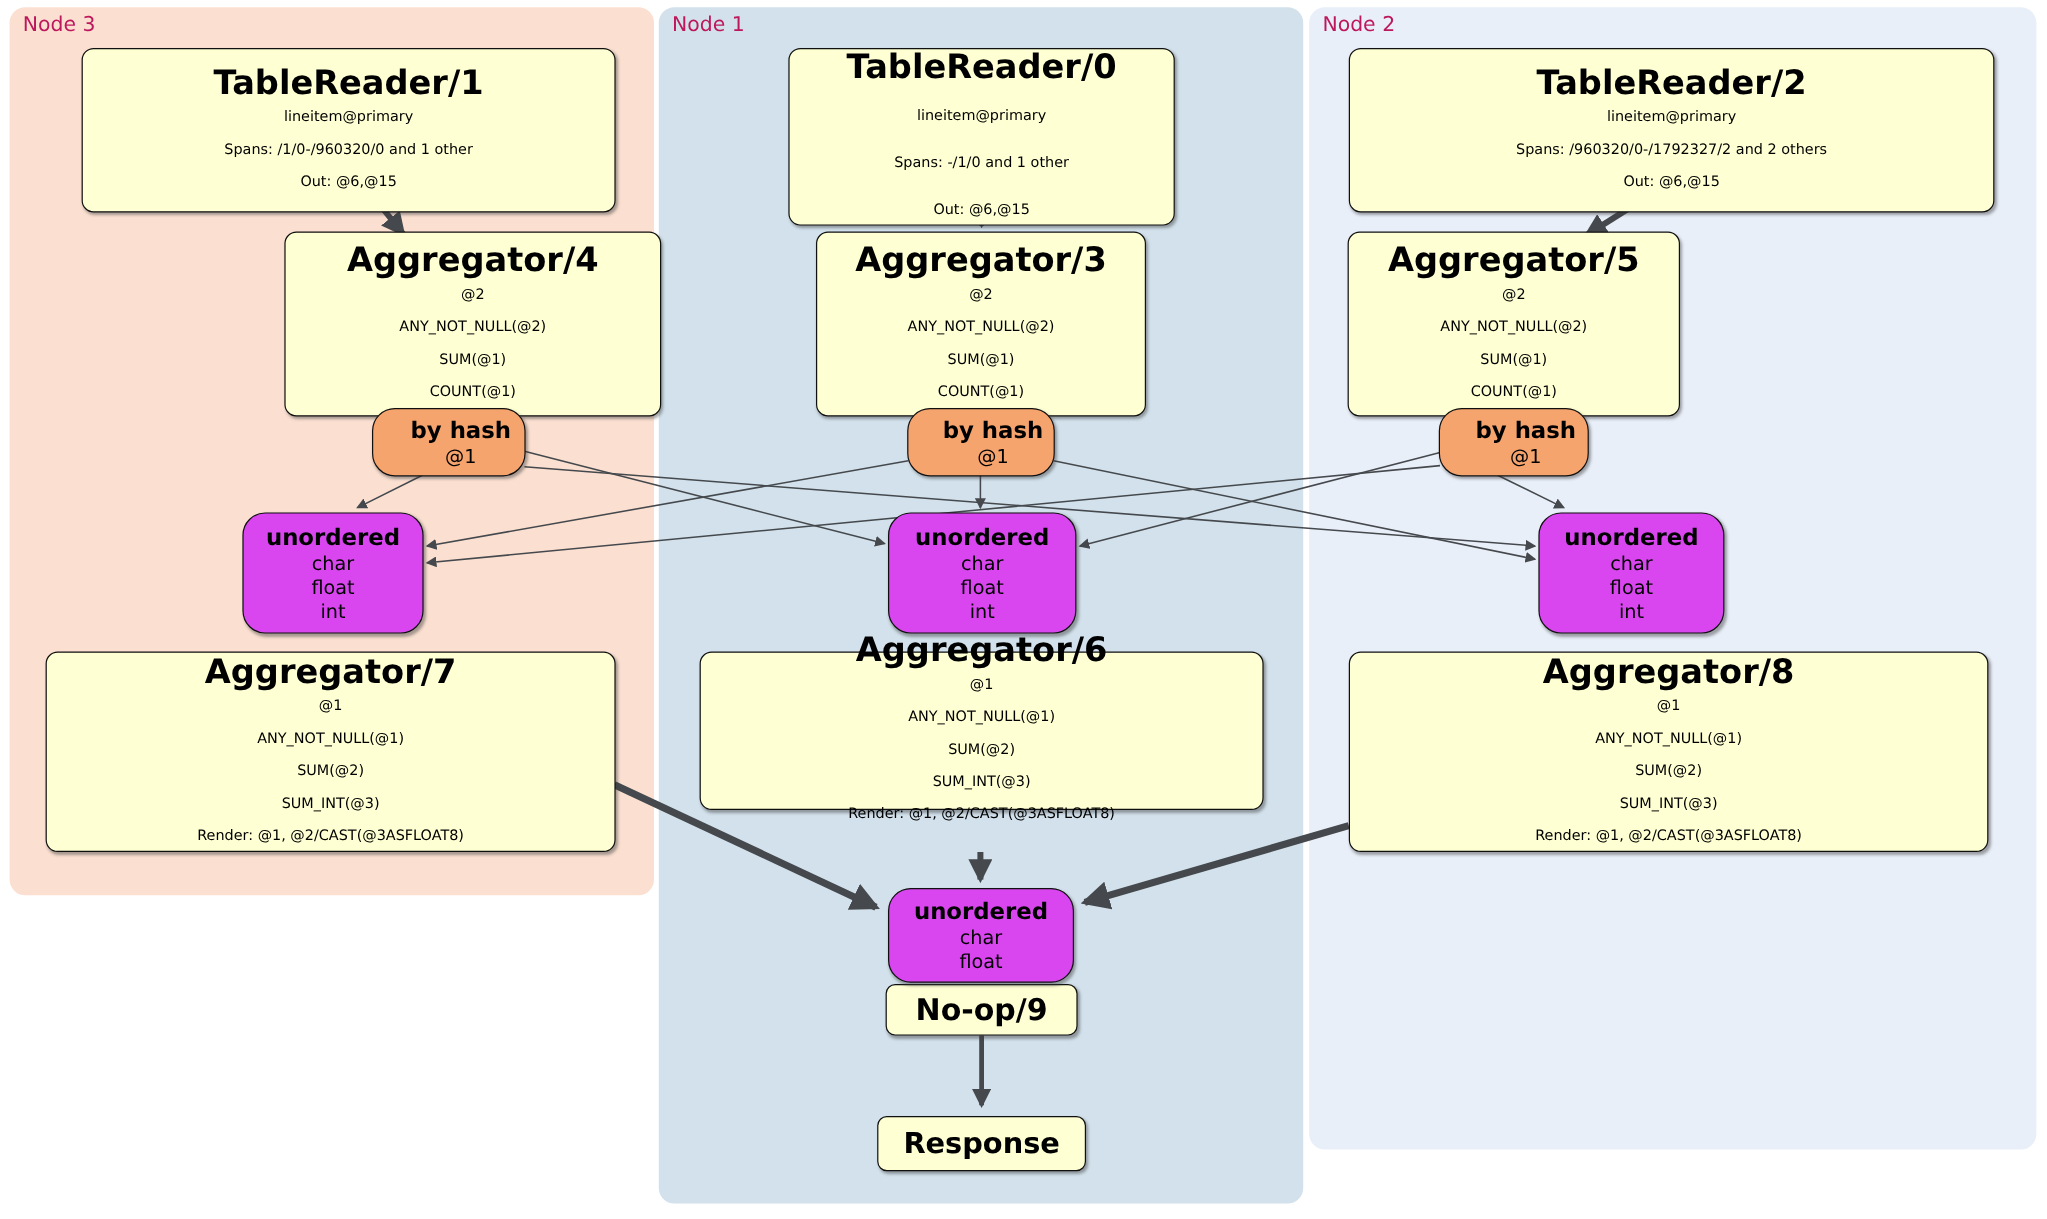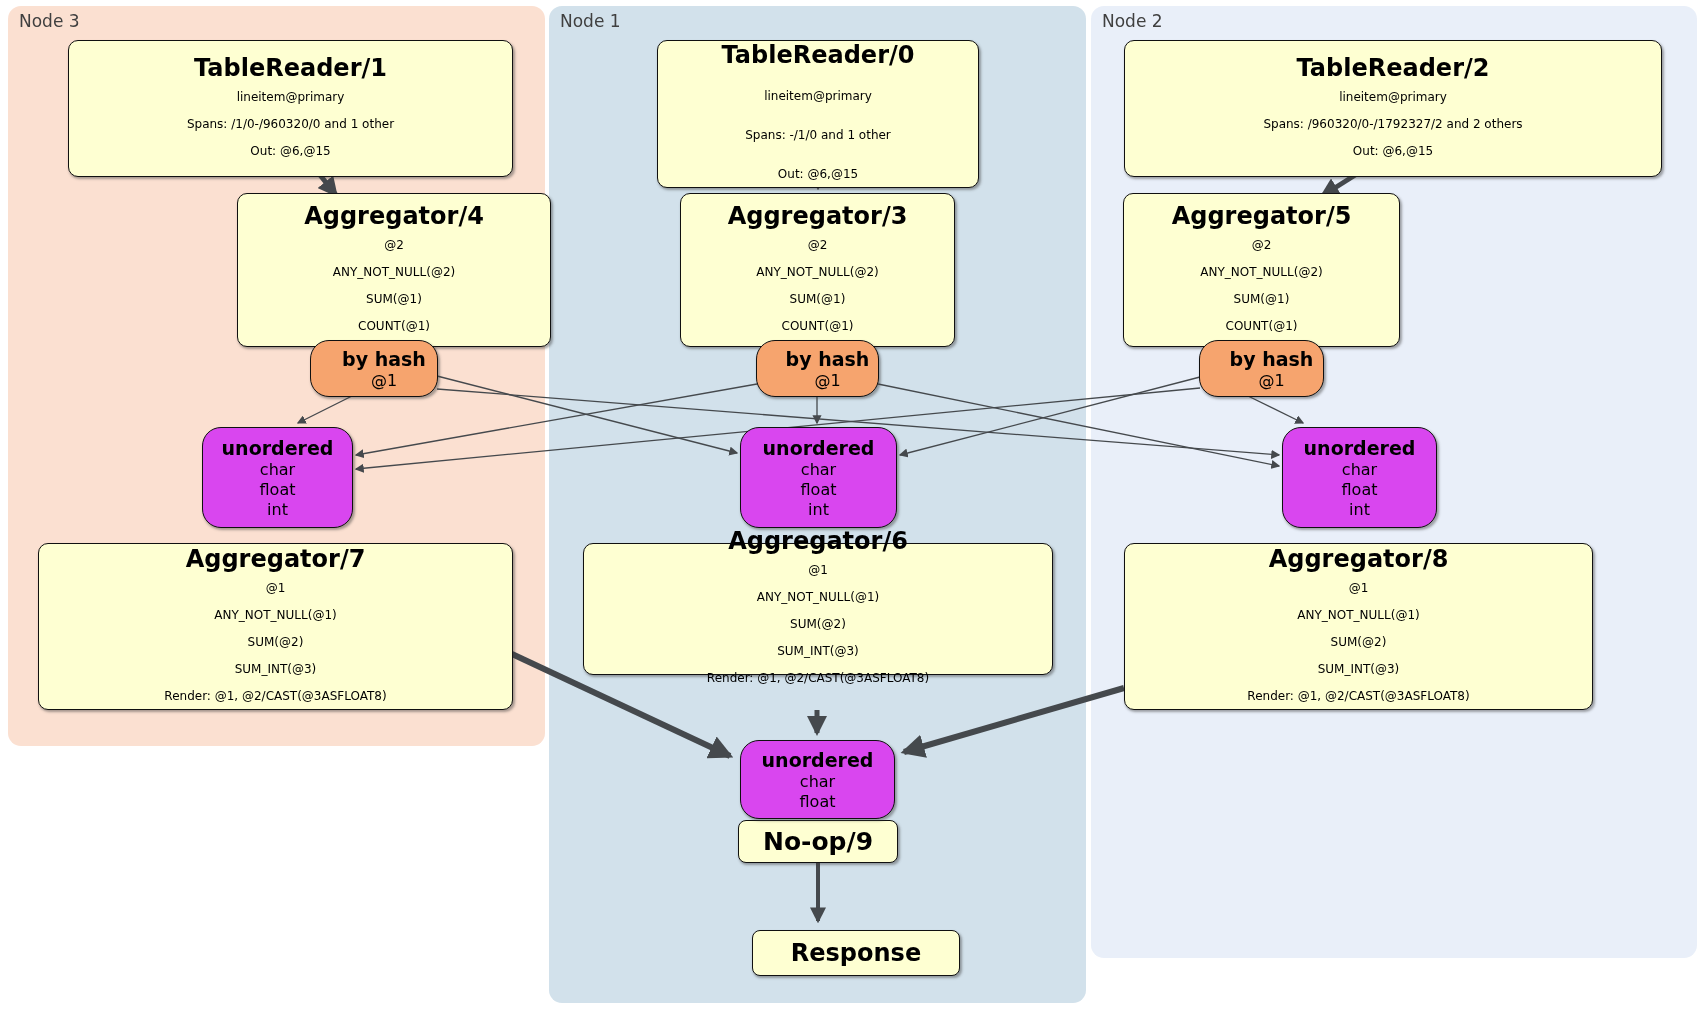--- a/index.html
+++ b/index.html
@@ -1,33 +1,33 @@
 <!DOCTYPE html>
 <html><head>
 <meta charset="utf-8">
 <style>
   html,body{margin:0;padding:0;background:#ffffff;}
   .canvas{
     position:relative;width:1706px;height:1016px;overflow:hidden;
     font-family:"DejaVu Sans","Liberation Sans",sans-serif;color:#000;
   }
   .region{position:absolute;border-radius:13px;z-index:0;}
-  .region-label{position:absolute;left:11px;top:5px;font-size:17px;color:#404040;}
+  .region-label{position:absolute;left:11px;top:5px;font-size:17px;color:#be185d;}
   .r-node3{left:8px;top:6px;width:537px;height:740px;background:#fbe0d1;}
   .r-node1{left:549px;top:6px;width:537px;height:997px;background:#d2e1eb;}
   .r-node2{left:1091px;top:6px;width:606px;height:952px;background:#e9eff9;}
   svg.edges{position:absolute;left:0;top:0;z-index:1;}
   .pbox{
     position:absolute;z-index:2;box-sizing:border-box;
     border:1.6px solid #101010;border-radius:10px;background:#feffd2;
     display:flex;flex-direction:column;align-items:center;justify-content:center;
     box-shadow:1.5px 2px 2.5px rgba(60,60,60,.45);
     text-align:center;
   }
-  .btitle{font-weight:bold;font-size:24px;line-height:31px;white-space:nowrap;}
+  .btitle{font-weight:bold;font-size:28px;line-height:31px;white-space:nowrap;}
   .bline{font-size:12px;line-height:27px;white-space:nowrap;}
   .router{background:#f6a46e;border-radius:19px;z-index:3;padding-left:20px;}
   .sync{background:#d946ef;border-radius:19px;z-index:3;}
   .router .btitle,.sync .btitle{font-size:19px;line-height:24px;}
   .router .bline,.sync .bline{font-size:16px;line-height:20px;}
   .noop .btitle{font-size:25px;}
   .resp .btitle{font-size:24px;}
 </style>
 </head>
 <body>
@@ -167,36 +167,36 @@
     <div class="bline">@1</div>
   </div>
 
   <div class="pbox sync" style="left:1282px;top:427px;width:155px;height:101px;">
     <div class="btitle">unordered</div>
     <div class="bline">char</div>
     <div class="bline">float</div>
     <div class="bline">int</div>
   </div>
 
-  <div class="pbox" style="left:1124px;top:543px;width:469px;height:167px;">
+  <div class="pbox" style="left:1124px;top:543px;width:533px;height:167px;">
     <div class="btitle">Aggregator/8</div>
     <div class="bline">@1</div>
     <div class="bline">ANY_NOT_NULL(@1)</div>
     <div class="bline">SUM(@2)</div>
     <div class="bline">SUM_INT(@3)</div>
     <div class="bline">Render: @1, @2/CAST(@3ASFLOAT8)</div>
   </div>
 
   <div class="pbox sync" style="left:740px;top:740px;width:155px;height:79px;">
     <div class="btitle">unordered</div>
     <div class="bline">char</div>
     <div class="bline">float</div>
   </div>
 
   <div class="pbox noop" style="left:738px;top:820px;width:160px;height:43px;border-radius:8px;">
     <div class="btitle">No-op/9</div>
   </div>
 
-  <div class="pbox resp" style="left:752px;top:930px;width:208px;height:46px;border-radius:8px;">
+  <div class="pbox resp" style="left:731px;top:930px;width:174px;height:46px;border-radius:8px;">
     <div class="btitle">Response</div>
   </div>
 
 </div>
 
 </body></html>

